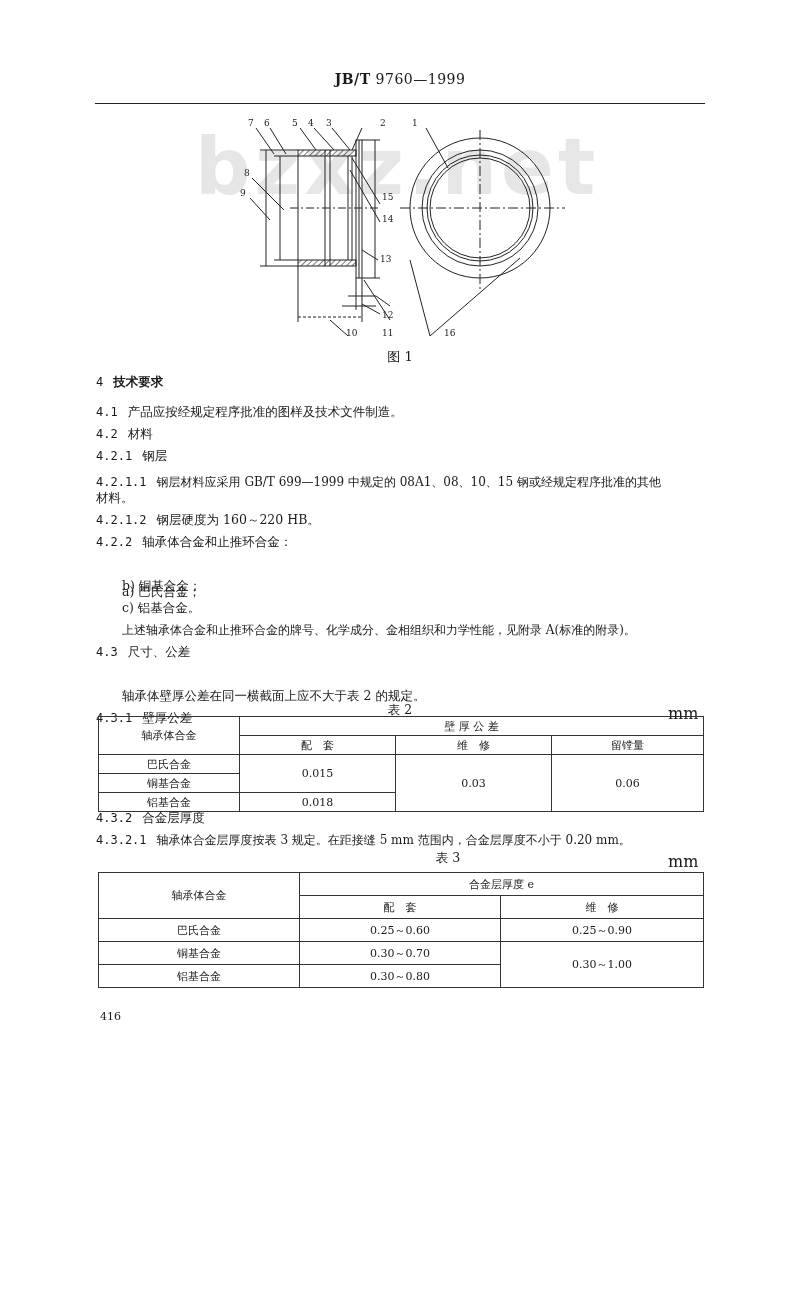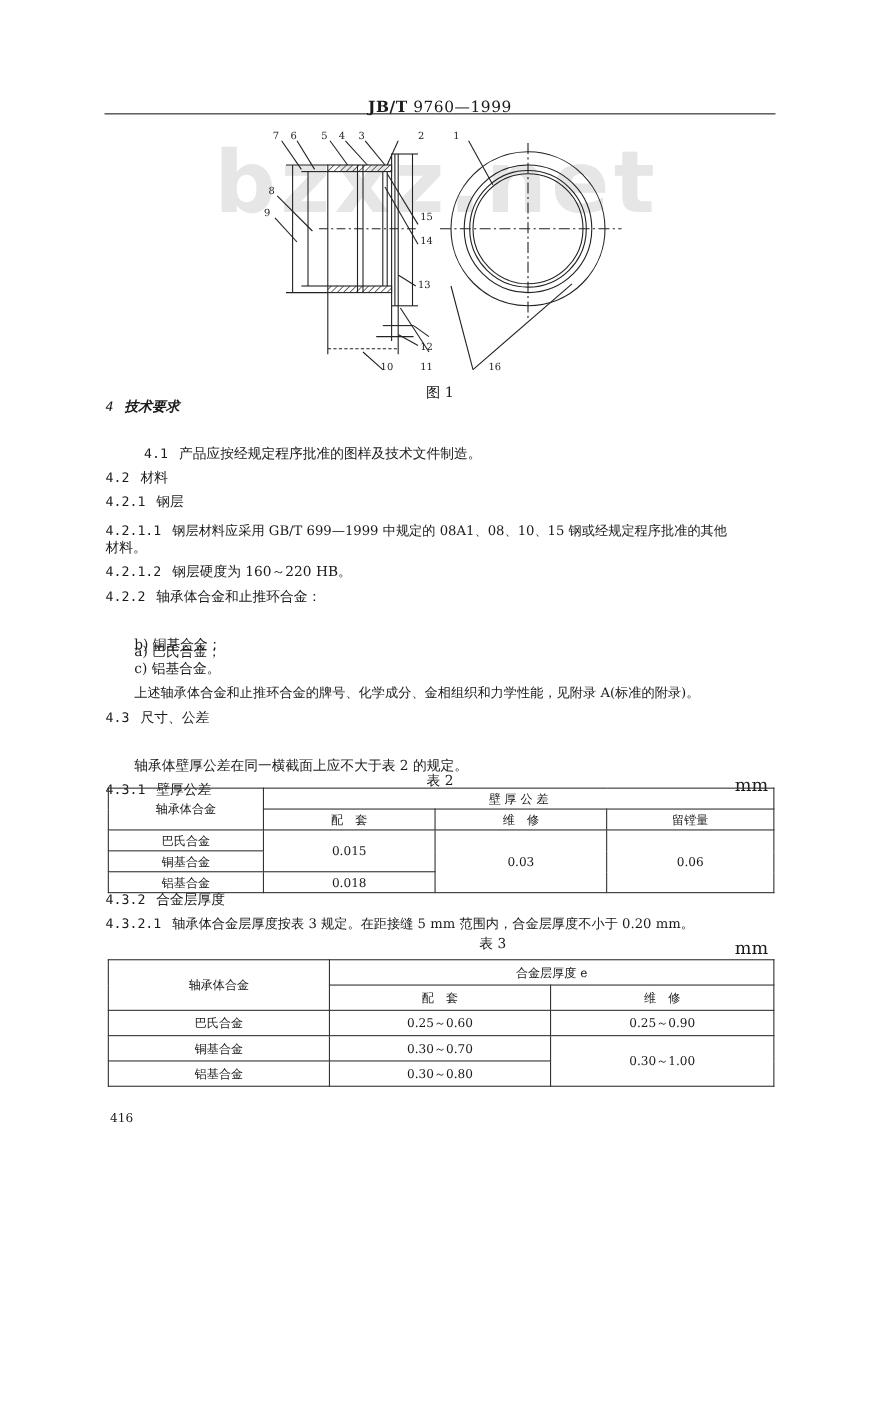--- a/index.html
+++ b/index.html
@@ -1,19 +1,19 @@
 <!DOCTYPE html>
 <html><head>
 <meta charset="utf-8">
 <style>
   html, body { margin:0; padding:0; background:#ffffff; }
   body { width:800px; height:1296px; position:relative; overflow:hidden;
          font-family:"DejaVu Serif","Liberation Serif",serif; color:#1a1a1a; }
   .abs { position:absolute; }
-  .header { left:0; width:800px; top:90px; text-align:center; font-size:14px; letter-spacing:0.5px; }
+  .header { left:0; width:800px; top:71px; text-align:center; font-size:14px; letter-spacing:0.5px; }
   .header b { font-weight:bold; }
   .rule { left:95px; width:610px; top:103px; height:0; border-top:1.5px solid #222; }
   .watermark { left:195px; top:128px; font-family:"DejaVu Sans","Liberation Sans",sans-serif;
                font-size:78px; font-weight:bold; color:#e6e6e6; letter-spacing:4px; line-height:1; z-index:0; }
   svg.fig { left:230px; top:110px; z-index:1; }
   .caption { left:0; width:800px; top:348px; text-align:center; font-size:13px; }
   .line { left:96px; font-size:12.5px; line-height:20px; white-space:nowrap; }
   .line .num { display:inline-block; margin-right:10px; font-family:"DejaVu Sans Mono","Liberation Mono",monospace; font-size:12px; }
   .indent { left:122px; }
   .tcap { left:0; width:800px; text-align:center; font-size:12.5px; }
@@ -111,24 +111,24 @@
     <text x="152" y="112">14</text>
     <text x="150" y="152">13</text>
     <text x="152" y="208">12</text>
     <text x="152" y="226">11</text>
     <text x="116" y="226">10</text>
     <text x="214" y="226">16</text>
   </g>
 </svg>
 <div class="abs caption">图 1</div>
 
-<div class="abs line" style="top:360px;font-style:italic;">
+<div class="abs line" style="top:372px;">
   <span class="num">4</span><b>技术要求</b>
 </div>
-<div class="abs line" style="top:402px;margin-left:35px;">
+<div class="abs line" style="top:402px;">
   <span class="num">4.1</span><span>产品应按经规定程序批准的图样及技术文件制造。</span>
 </div>
 <div class="abs line" style="top:424px;">
   <span class="num">4.2</span><span>材料</span>
 </div>
 <div class="abs line" style="top:446px;">
   <span class="num">4.2.1</span><span>钢层</span>
 </div>
 <div class="abs line" style="top:472px; font-size:12px;">
   <span class="num">4.2.1.1</span><span>钢层材料应采用 GB/T 699—1999 中规定的 08A1、08、10、15 钢或经规定程序批准的其他</span>

